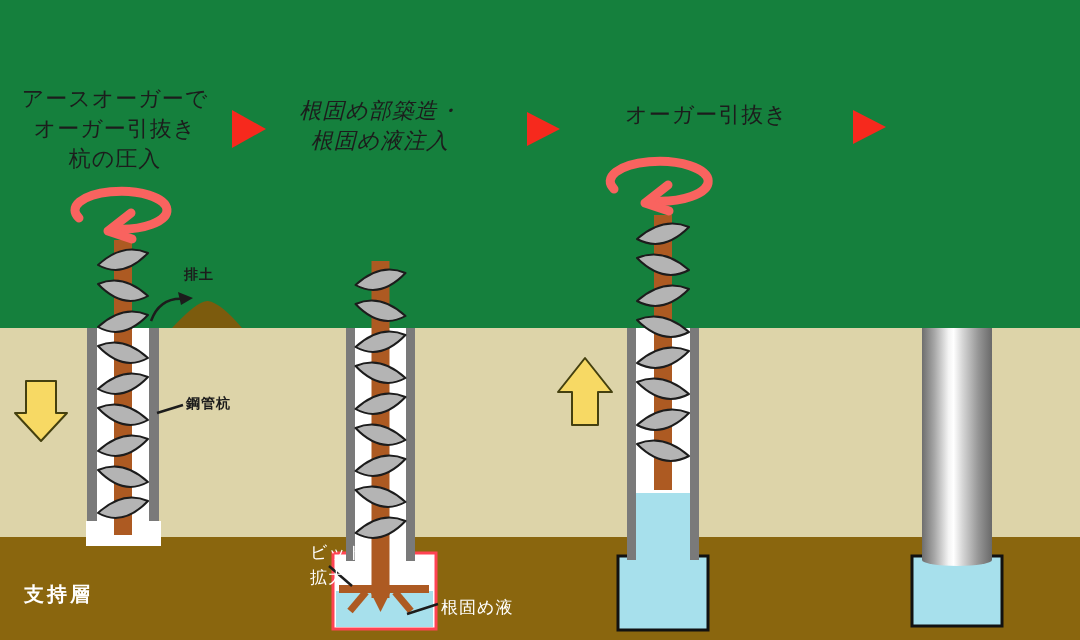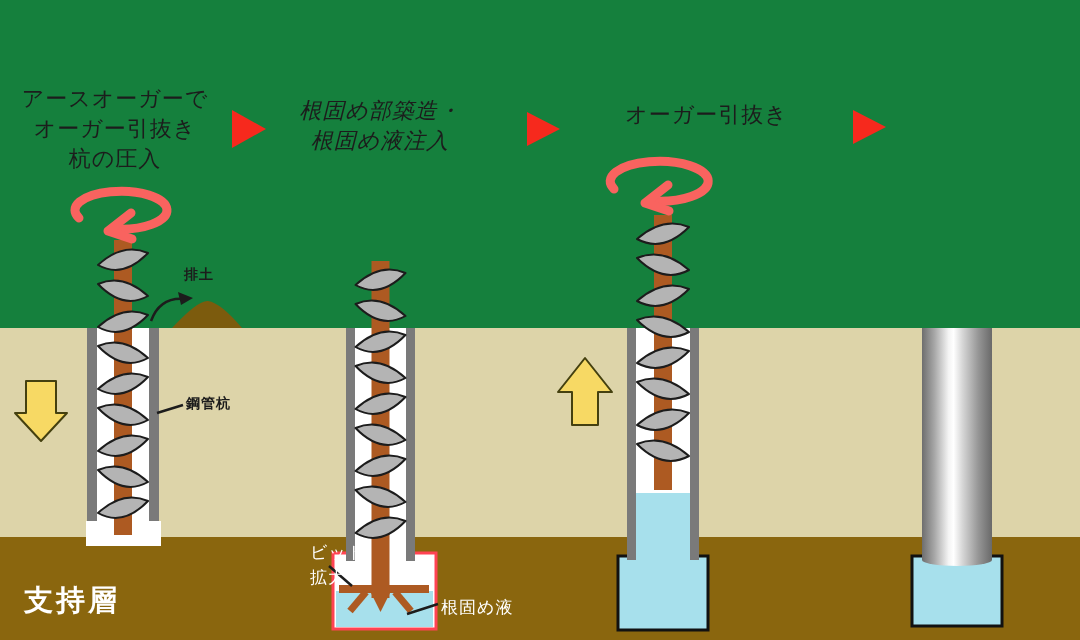--- a/index.html
+++ b/index.html
@@ -6,21 +6,21 @@
   #canvas {
     position:relative; width:1080px; height:640px;
     background:#15803d; overflow:hidden;
     font-family:"Liberation Sans","DejaVu Sans",sans-serif;
   }
   #scene { position:absolute; inset:0; z-index:0; }
   .label { position:absolute; z-index:2; color:#1c1c1c; }
   .step-label { font-size:22px; line-height:30px; text-align:center; letter-spacing:1px; }
   .small-label { font-size:14px; font-weight:bold; letter-spacing:1px; }
   .white-label { color:#ffffff; font-size:17px; letter-spacing:1px;text-align:right; }
-  .stratum-label { color:#ffffff; font-size:29px; font-weight:bold; letter-spacing:3px; }
+  .stratum-label { color:#ffffff; font-size:20px; font-weight:bold; letter-spacing:3px; }
   #step1 { left:15px;  top:84px;  width:200px; }
   #step2 { left:290px; top:96px;  width:180px;font-style:italic; }
   #step3 { left:585px; top:100px; width:165px;margin-left:39px; }
   #step4 { left:903px; top:118px; width:105px; }
   #haido       { left:184px; top:266px; }
   #kokankui    { left:186px; top:395px; }
   #bit-expand  { left:266px; top:540px; width:62px; text-align:left; line-height:25px;margin-left:44px; }
   #nekatame    { left:441px; top:596px; }
   #shijisou    { left:24px;  top:581px; }
 </style>

